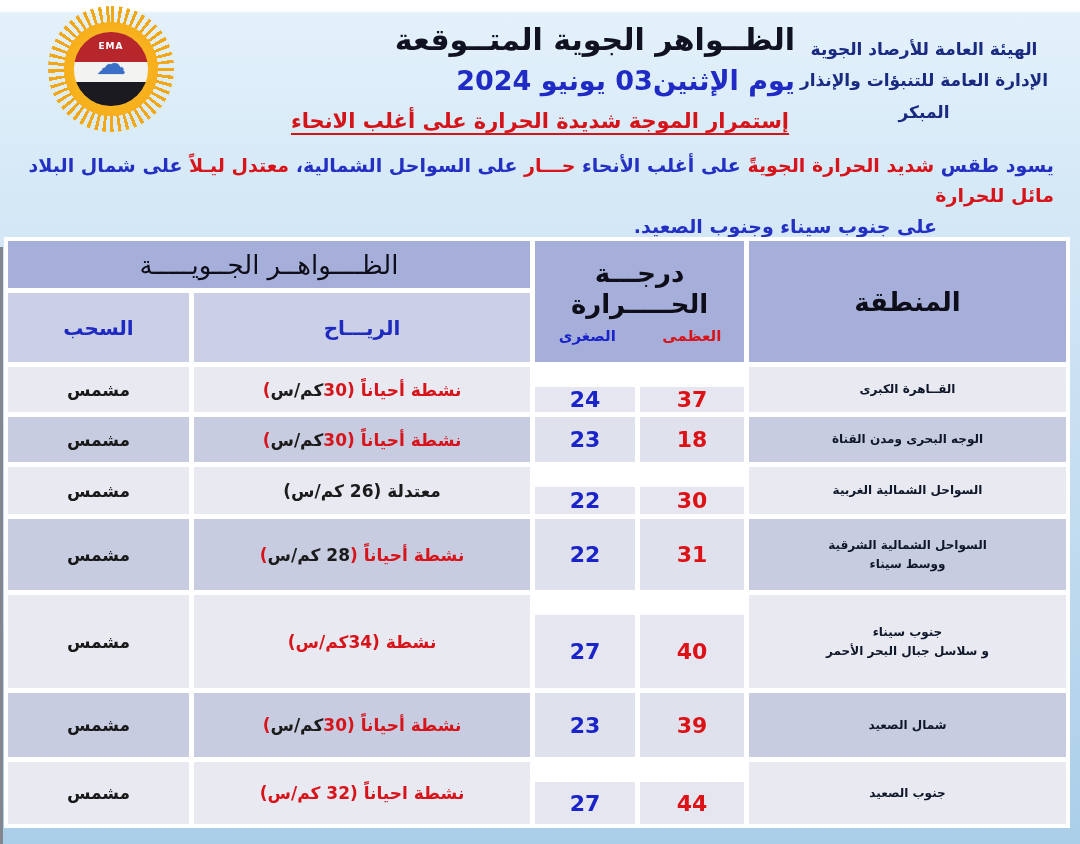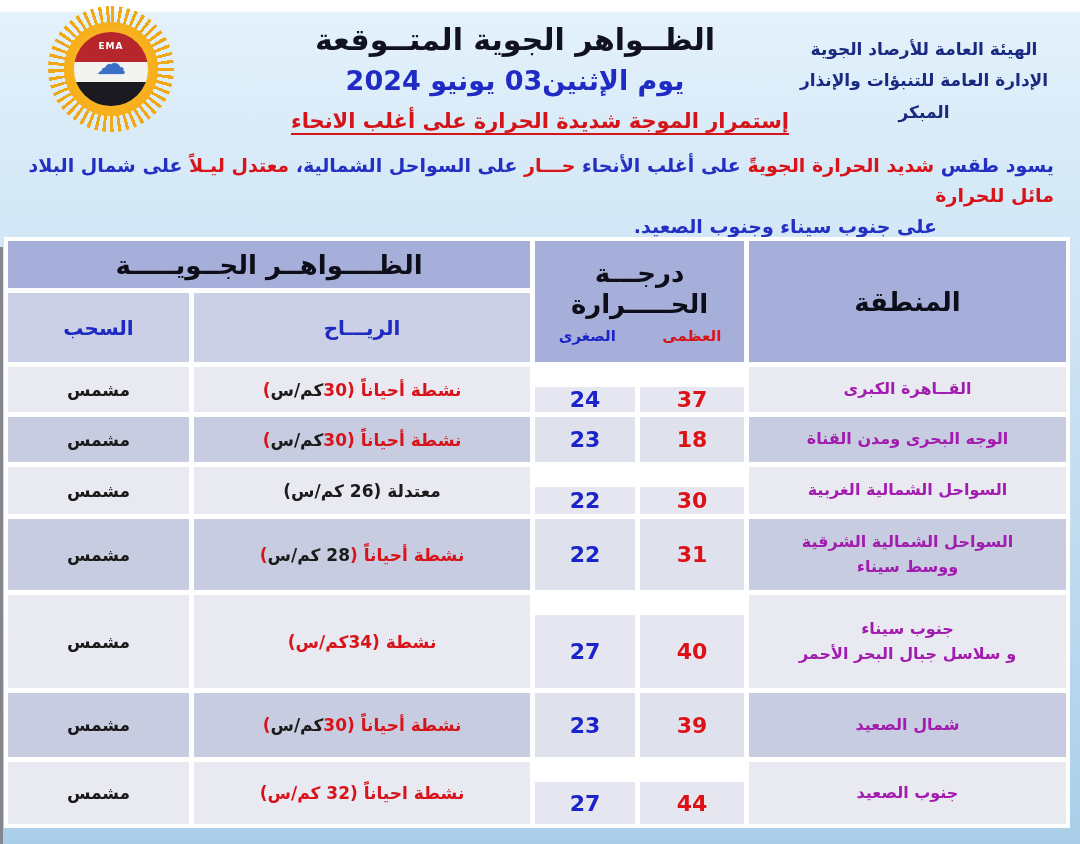--- a/index.html
+++ b/index.html
@@ -29,21 +29,21 @@
   .sun-disc { position:absolute; inset:13%; border-radius:50%;
     background: radial-gradient(circle, #fbc93a 0%, #f7ae1a 70%, #ef9c10 100%); }
   .emblem { position:absolute; inset:21%; border-radius:50%; overflow:hidden;
     background: linear-gradient(180deg, #b7262b 0%, #b7262b 40%, #f3f3f1 40%, #f3f3f1 67%, #1a1a20 67%, #1a1a20 100%);
     display:flex; flex-direction:column; align-items:center; }
   .emblem .ema { color:#ffffff; font-size:9px; font-weight:bold; letter-spacing:1px; margin-top:9px; }
   .emblem .cloud { color:#3a6fc8; font-size:30px; line-height:30px; margin-top:-2px;
     text-shadow:0 0 1px #2a55a8; }
 
   
-  .title-block { position:absolute; left:235px; top:22px; width:560px; text-align:center; direction:rtl; }
+  .title-block { position:absolute; left:235px; top:22px; width:560px; text-align:right; direction:rtl; }
   .main-title { font-size:30px; font-weight:bold; color:#10121f; }
   .date-line { font-size:27px; font-weight:bold; color:#1f2bc4; margin-top:8px; }
 
   .org-block { position:absolute; right:6px; top:34px; width:300px; text-align:center;
     direction:rtl; color:#1a2a80; font-size:17px; font-weight:bold; line-height:1.85; }
 
   .headline { position:absolute; left:0; top:109px; width:1080px; text-align:center; direction:rtl;
     font-size:21px; font-weight:bold; color:#d5141a;
     text-decoration:underline; text-decoration-thickness:2px; text-underline-offset:5px; }
 
@@ -66,25 +66,25 @@
   .h-fill  { background:#a6afd9; }
   .h-sub   { background:#cbd0e7; }
 
   .h-region { grid-column:1; grid-row:1/3; font-size:26px; font-weight:bold; color:#0e0e1a; }
   .h-temp   { grid-column:2/4; grid-row:1/3; flex-direction:column; }
   .h-temp .t-line { font-size:26px; font-weight:bold; color:#0e0e1a; line-height:1.2; }
   .h-temp-subs { display:flex; width:100%; margin-top:7px; }
   .h-temp-subs .sub { flex:1; font-size:15px; font-weight:bold; }
   .h-max { color:#d8141b; }
   .h-min { color:#1b24c8; }
-  .h-phen   { grid-column:4/6; grid-row:1; font-size:26px; font-weight:bold; color:#0e0e1a; }
+  .h-phen   { grid-column:4/6; grid-row:1; font-size:26px; font-weight:normal; color:#0e0e1a; }
   .h-wind   { grid-column:4; grid-row:2; font-size:20px; font-weight:bold; color:#1f2bc0; }
   .h-clouds { grid-column:5; grid-row:2; font-size:20px; font-weight:bold; color:#1f2bc0; }
 
-  .c-region { grid-column:1; font-size:16px; font-weight:bold; color:#a21caf;
+  .c-region { grid-column:1; font-size:12px; font-weight:bold; color:#0f172a;
     white-space:pre-line; line-height:1.55; }
   .c-max    { grid-column:2; font-size:22px; font-weight:bold; color:#dc1216; }
   .c-min    { grid-column:3; font-size:22px; font-weight:bold; color:#1b24c8; }
   .c-wind   { grid-column:4; font-size:17px; font-weight:bold; color:#d8141b; }
   .c-clouds { grid-column:5; font-size:17px; font-weight:bold; color:#191919; }
 
   .r1{grid-row:3} .r2{grid-row:4} .r3{grid-row:5} .r4{grid-row:6}
   .r5{grid-row:7} .r6{grid-row:8} .r7{grid-row:9}
 
   .row-light { background:#e8e9f1; }

